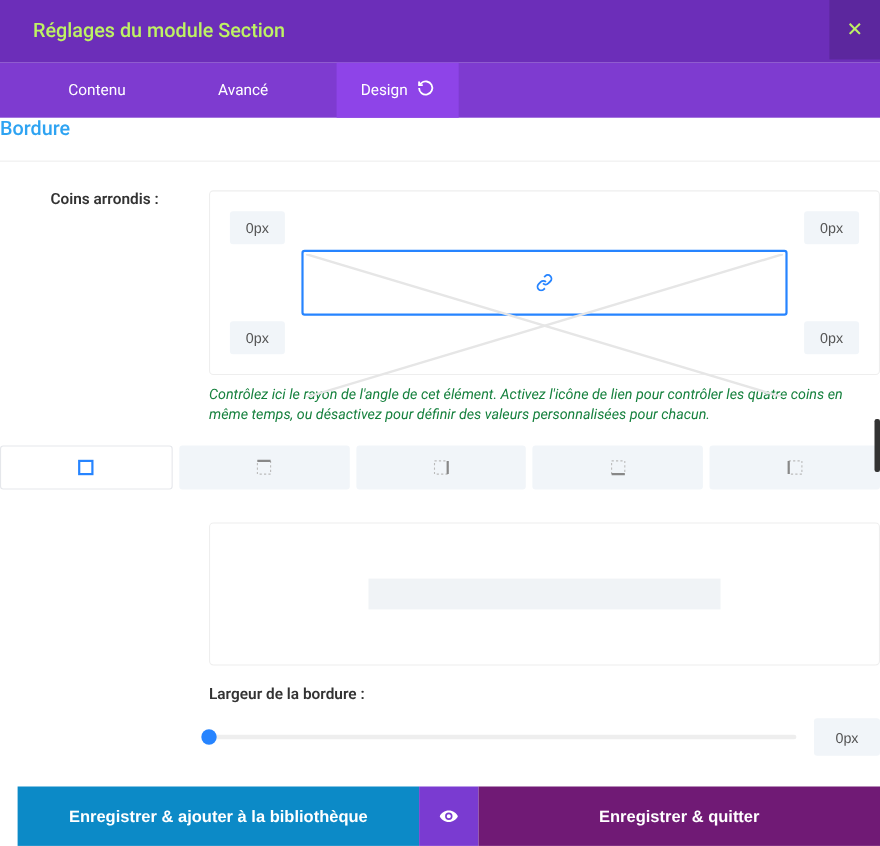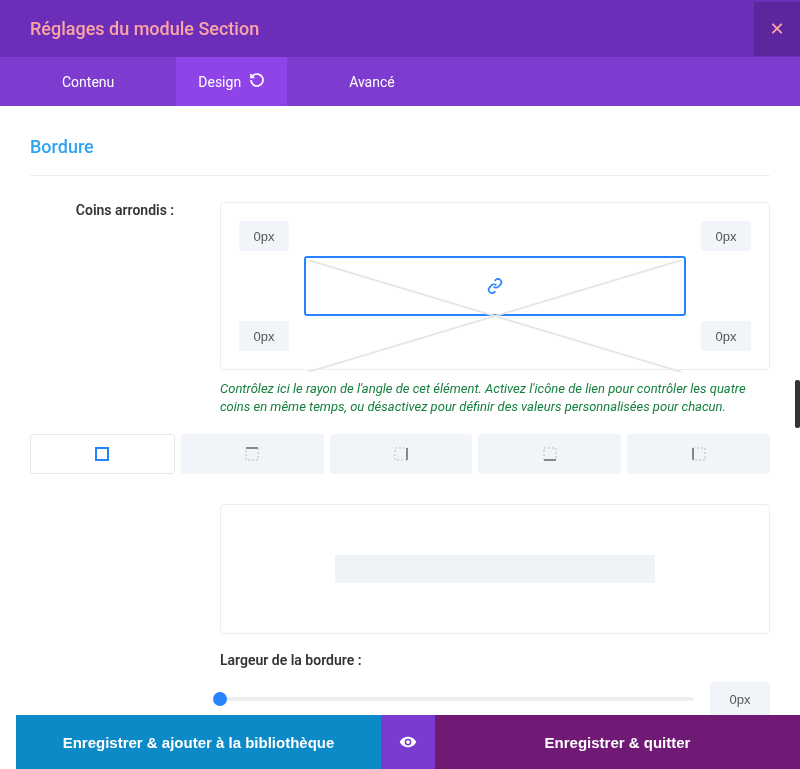--- a/index.html
+++ b/index.html
@@ -1,26 +1,26 @@
 <!DOCTYPE html>
 <html><head>
   <meta charset="utf-8">
   <style>
     * { box-sizing: border-box; margin: 0; padding: 0; }
     body { font-family: -apple-system, BlinkMacSystemFont, "Segoe UI", Roboto, sans-serif; width: 800px; height: 769px; background: #fff; overflow: hidden; }
     
-    .titlebar { background: #6c2eb9; color: #fca5a5; padding: 18px 30px; display: flex; justify-content: space-between; align-items: center; }
+    .titlebar { background: #6c2eb9; color: #bef264; padding: 18px 30px; display: flex; justify-content: space-between; }
     .titlebar h1 { font-size: 18px; font-weight: 500; }
     .close-btn { background: #5c279e; width: 46px; height: 54px; margin: -18px -30px -18px 0; display: flex; align-items: center; justify-content: center; cursor: pointer; font-size: 18px; }
     
     .tabs { background: #7e3bd0; display: flex; }
     .tab { padding: 15px 22px; color: #fff; font-size: 14px; cursor: pointer; display: flex; align-items: center; gap: 8px; margin-left: 40px; }
     .tab.active { background: #8e44e8; }
     
-    .content { padding: 30px; padding-bottom: 0; height: calc(100% - 54px - 48px - 54px); overflow-y: auto; position: relative; }
+    .content { padding-bottom: 0; height: calc(100% - 54px - 48px - 54px); overflow-y: auto; position: relative; }
     .section-title { color: #2ea3f2; font-size: 18px; font-weight: 500; padding-bottom: 18px; border-bottom: 1px solid #eee; margin-bottom: 26px; }
     
     .field-row { display: flex; margin-bottom: 18px; }
     .field-label { width: 190px; flex-shrink: 0; font-weight: 600; color: #333; font-size: 14px; text-align: center; }
     .field-control { flex: 1; }
     
     .corners-box { border: 1px solid #eee; border-radius: 4px; padding: 18px; position: relative; }
     .corners-grid { position: relative; height: 130px; }
     .corner-input { position: absolute; width: 50px; height: 30px; border: none; background: #f1f5f9; border-radius: 3px; text-align: center; font-size: 13px; color: #555; }
     .corner-tl { top: 0; left: 0; }
@@ -62,32 +62,32 @@
   <h1>Réglages du module Section</h1>
   <div class="close-btn">
     <span>✕</span>
   </div>
 </div>
 
 <div class="tabs">
   <div class="tab">
       <span>Contenu</span>
     </div>
+  <div class="tab">
+      <span>Avancé</span>
+    </div>
   <div class="tab active">
     <span>Design</span>
     <span>
       <svg width="16" height="16" viewBox="0 0 24 24" fill="none" stroke="#fff" stroke-width="2.5">
           <path d="M3 12a9 9 0 1 0 3-6.7L3 8"></path>
           <polyline points="3 3 3 8 8 8"></polyline>
         </svg>
     </span>
   </div>
-  <div class="tab">
-      <span>Avancé</span>
-    </div>
 </div>
 
 <div class="content">
   <div class="section-title">Bordure</div>
 
   <div class="field-row">
     <div class="field-label">Coins arrondis :</div>
     <div class="field-control">
       <div class="corners-box">
         <div class="corners-grid">

